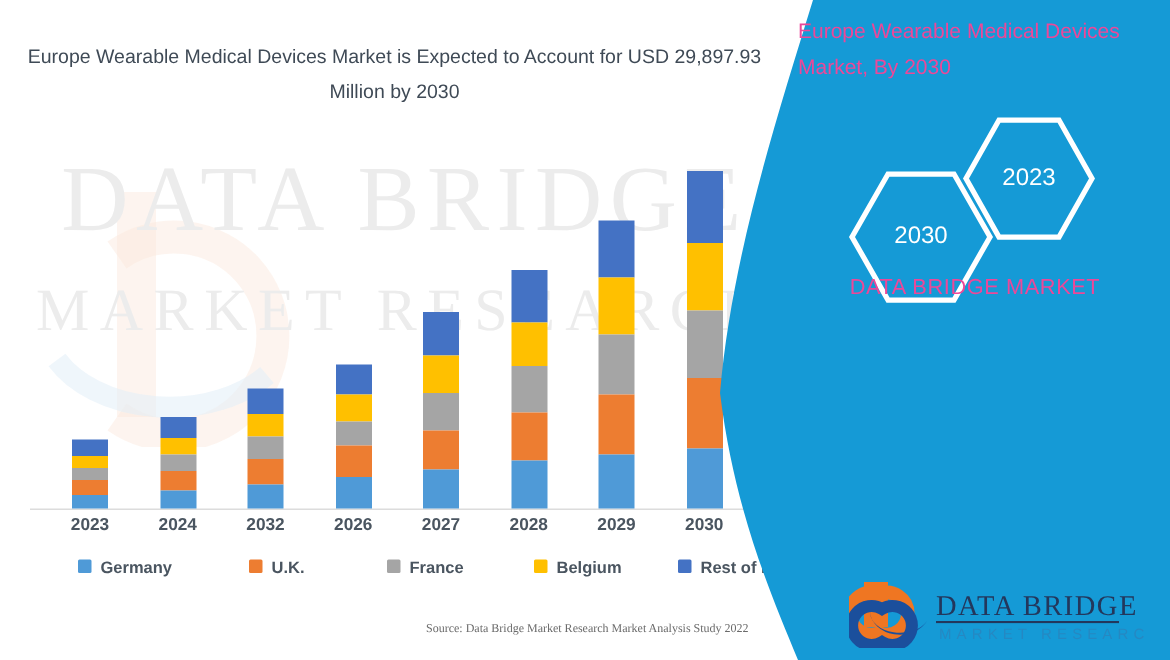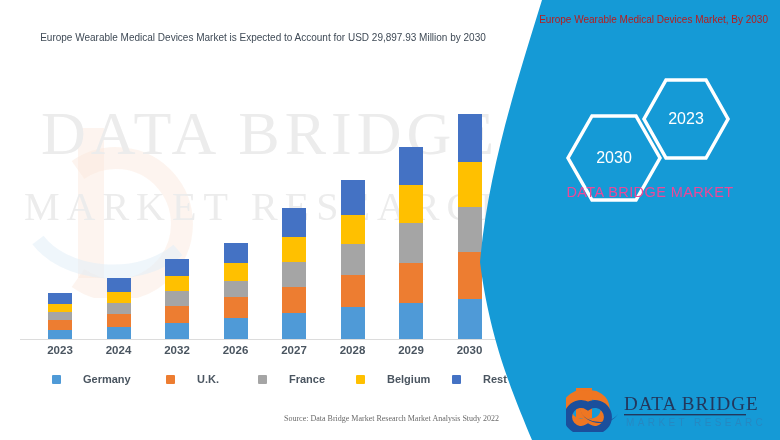--- a/index.html
+++ b/index.html
@@ -21,21 +21,21 @@
   .wm-text .l2{font-size:40px;letter-spacing:7px;display:block;}
   .wm-logo{
     position:absolute;left:20px;top:108px;width:200px;height:190px;
     opacity:.30;pointer-events:none;
   }
 
   
   .left{position:absolute;left:0;top:0;width:545px;height:440px;}
   .chart-title{
     position:absolute;left:18px;top:26px;width:490px;
-    text-align:center;color:#3f4a56;font-size:10px;line-height:23px;
+    text-align:center;color:#3f4a56;font-size:13px;line-height:23px;
     font-family:"Liberation Sans","DejaVu Sans",sans-serif;
   }
 
   
   .plot{position:absolute;left:20px;top:95px;width:500px;height:245px;}
   .baseline{
     position:absolute;left:0;bottom:0;width:490px;height:1px;background:#dcdcdc;
   }
   .bar{
     position:absolute;bottom:1px;width:24px;
@@ -43,43 +43,43 @@
   }
   .seg{width:100%;}
   .xlabels{position:absolute;left:20px;top:344px;width:500px;height:18px;}
   .xlab{
     position:absolute;top:0;width:48px;text-align:center;
     font-size:11.5px;color:#4a5560;font-weight:600;
   }
 
   
   .legend{position:absolute;left:26px;top:373px;width:500px;height:20px;}
-  .lg{position:absolute;top:0;display:flex;align-items:center;gap:22px;}
+  .lg{position:absolute;top:0;display:flex;gap:6px;}
   .lg-swatch{width:9px;height:9px;display:inline-block;border-radius:1px;}
   .lg-label{font-size:11px;color:#4a5560;font-weight:600;white-space:nowrap;}
 
   
   .footer{position:absolute;left:0;top:414px;width:545px;height:22px;}
   .foot{
     position:absolute;top:0;font-size:8px;color:#6a6a6a;white-space:nowrap;
     font-family:"Liberation Serif","DejaVu Serif",serif;
   }
   .foot.f1{left:14px;}
   .foot.f2{left:284px;}
 
   
   .right{
     position:absolute;left:0;top:0;width:780px;height:440px;
     pointer-events:none;
   }
   .right-inner{position:absolute;right:0;top:0;width:300px;height:440px;}
   .right-content{position:absolute;right:0;top:0;width:260px;height:440px;}
   .rt-title{
-    position:absolute;right:12px;top:8px;width:236px;text-align:right;
-    color:#b91c1c;font-size:10px;line-height:24px;
+    position:absolute;right:12px;top:8px;width:236px;
+    color:#ec4899;font-size:14px;line-height:24px;
   }
   .hexwrap{position:absolute;right:28px;top:88px;width:190px;height:85px;}
   .hex{position:absolute;}
   .hex svg{display:block;}
   .hex span{
     position:absolute;inset:0;display:flex;align-items:center;justify-content:center;
     color:#ffffff;font-size:16px;
   }
   .brand{
     position:absolute;right:14px;top:180px;width:232px;text-align:center;

